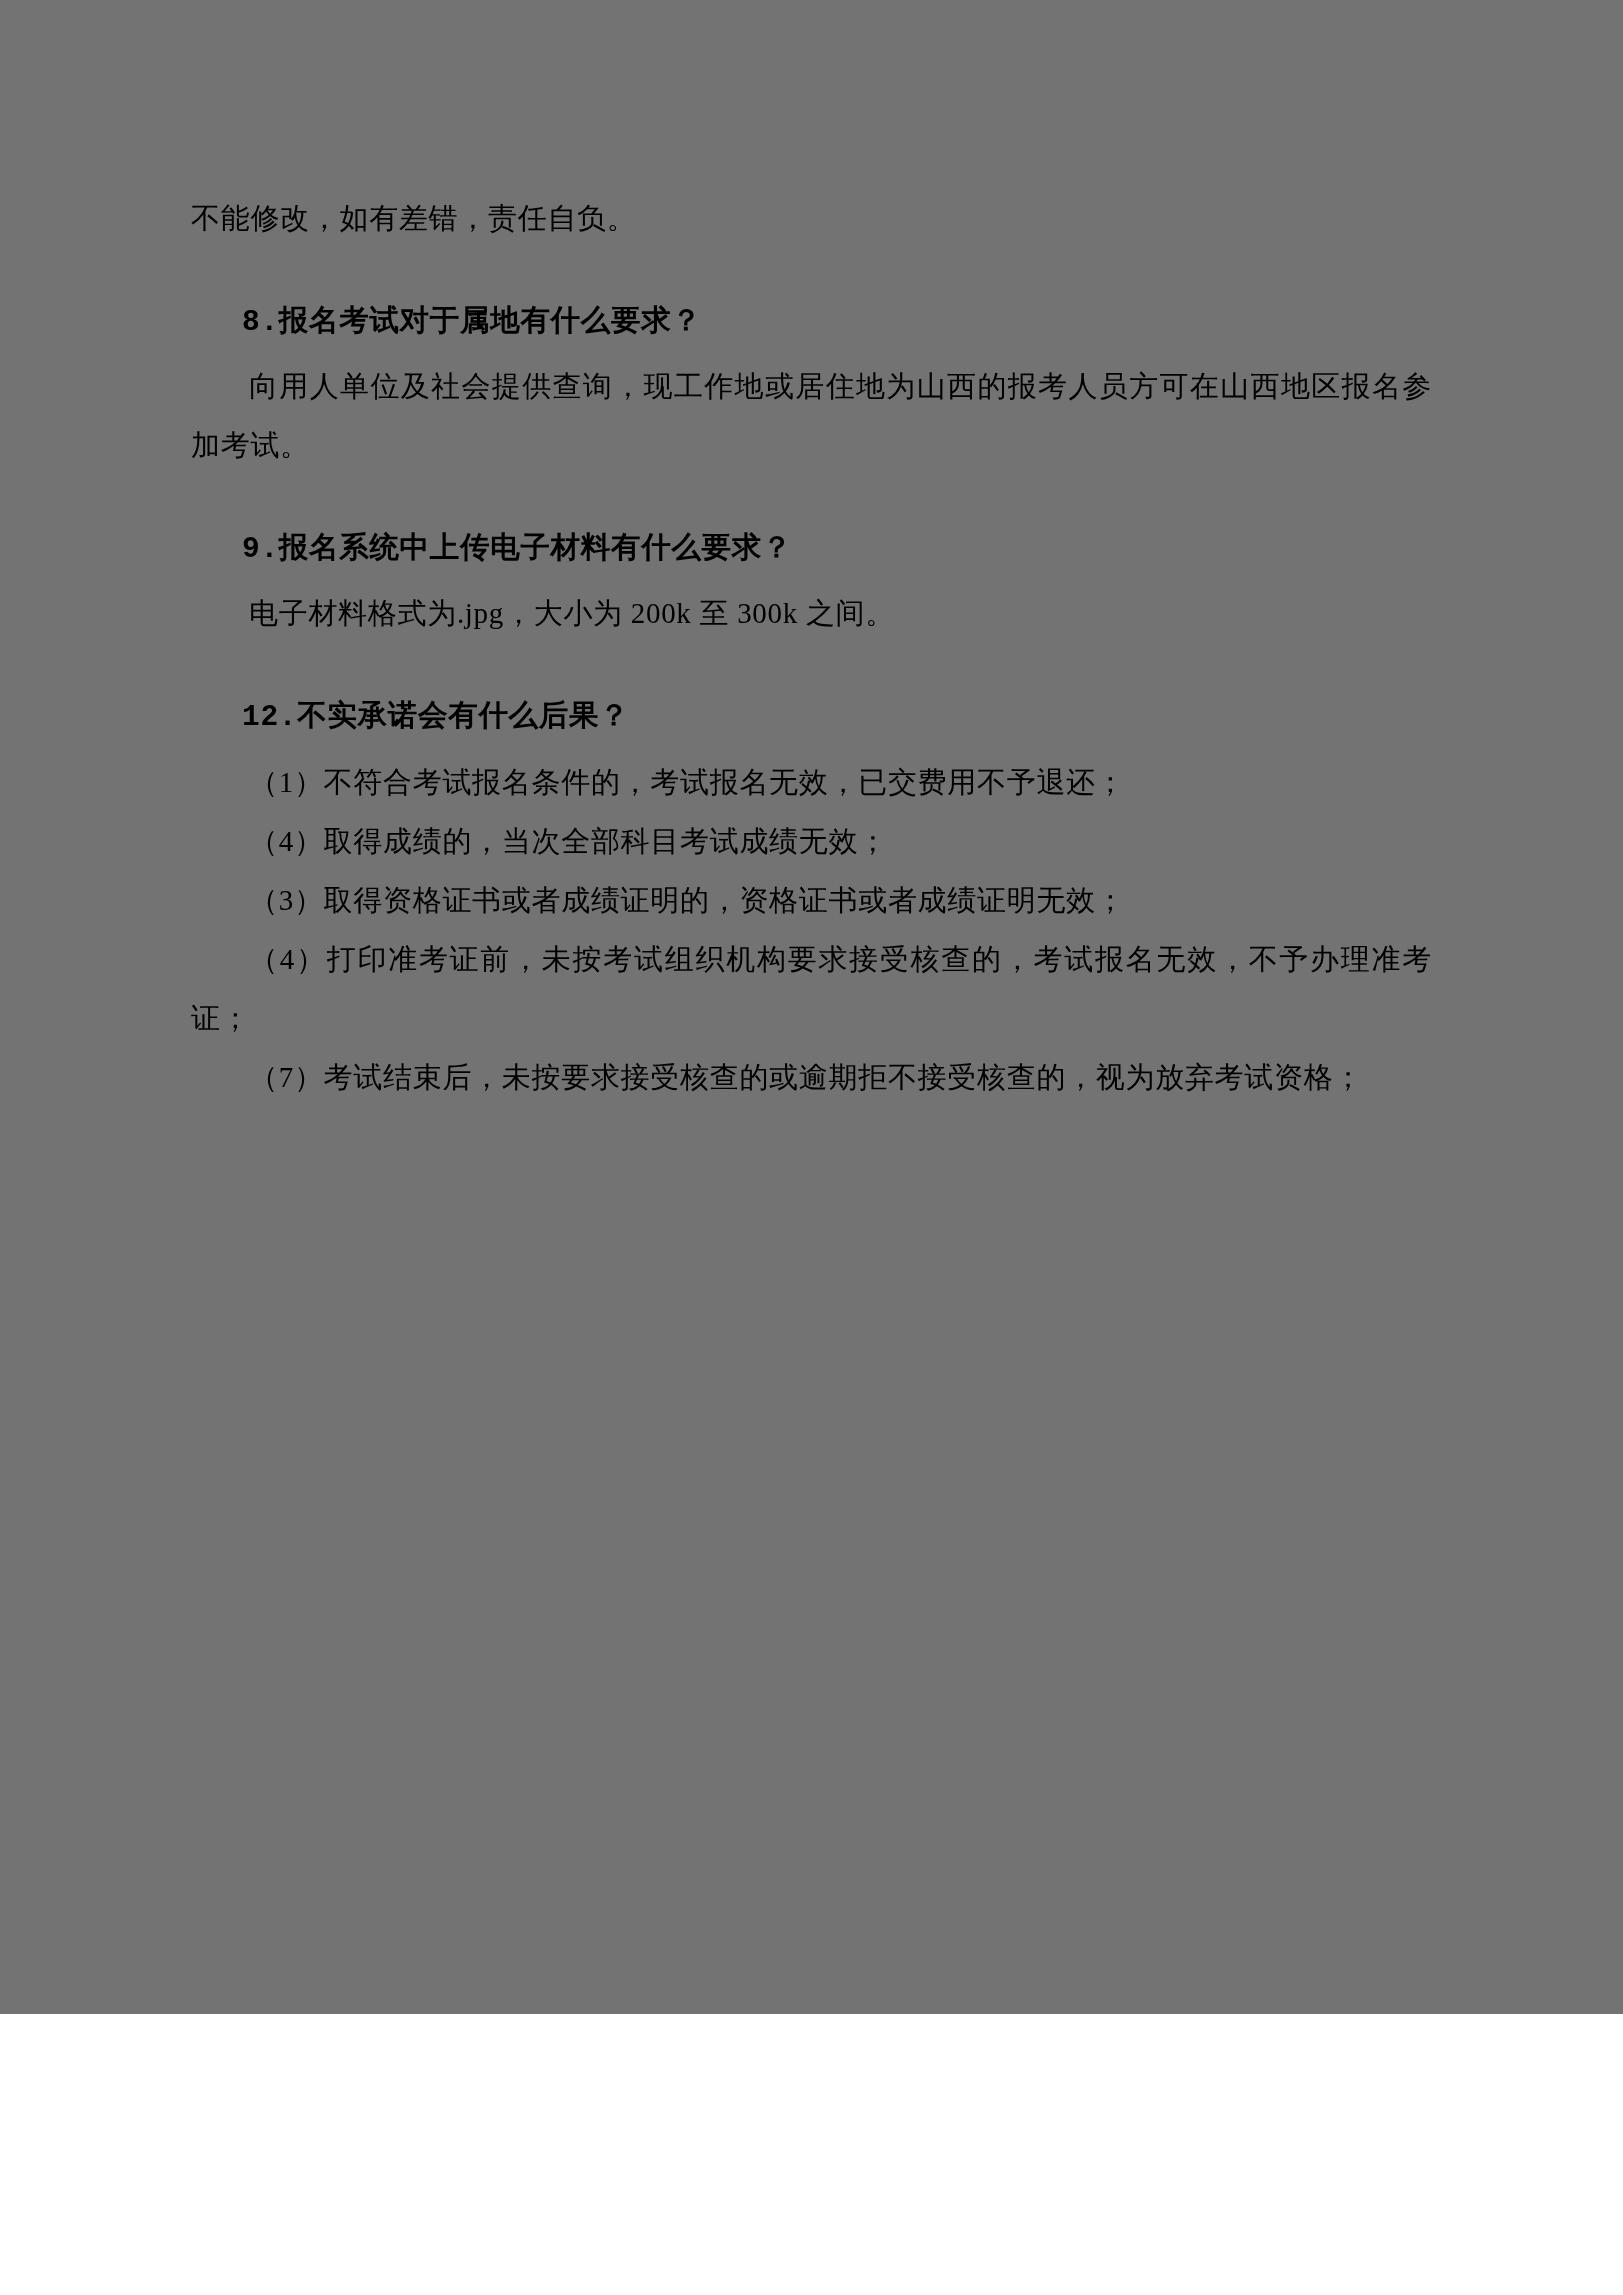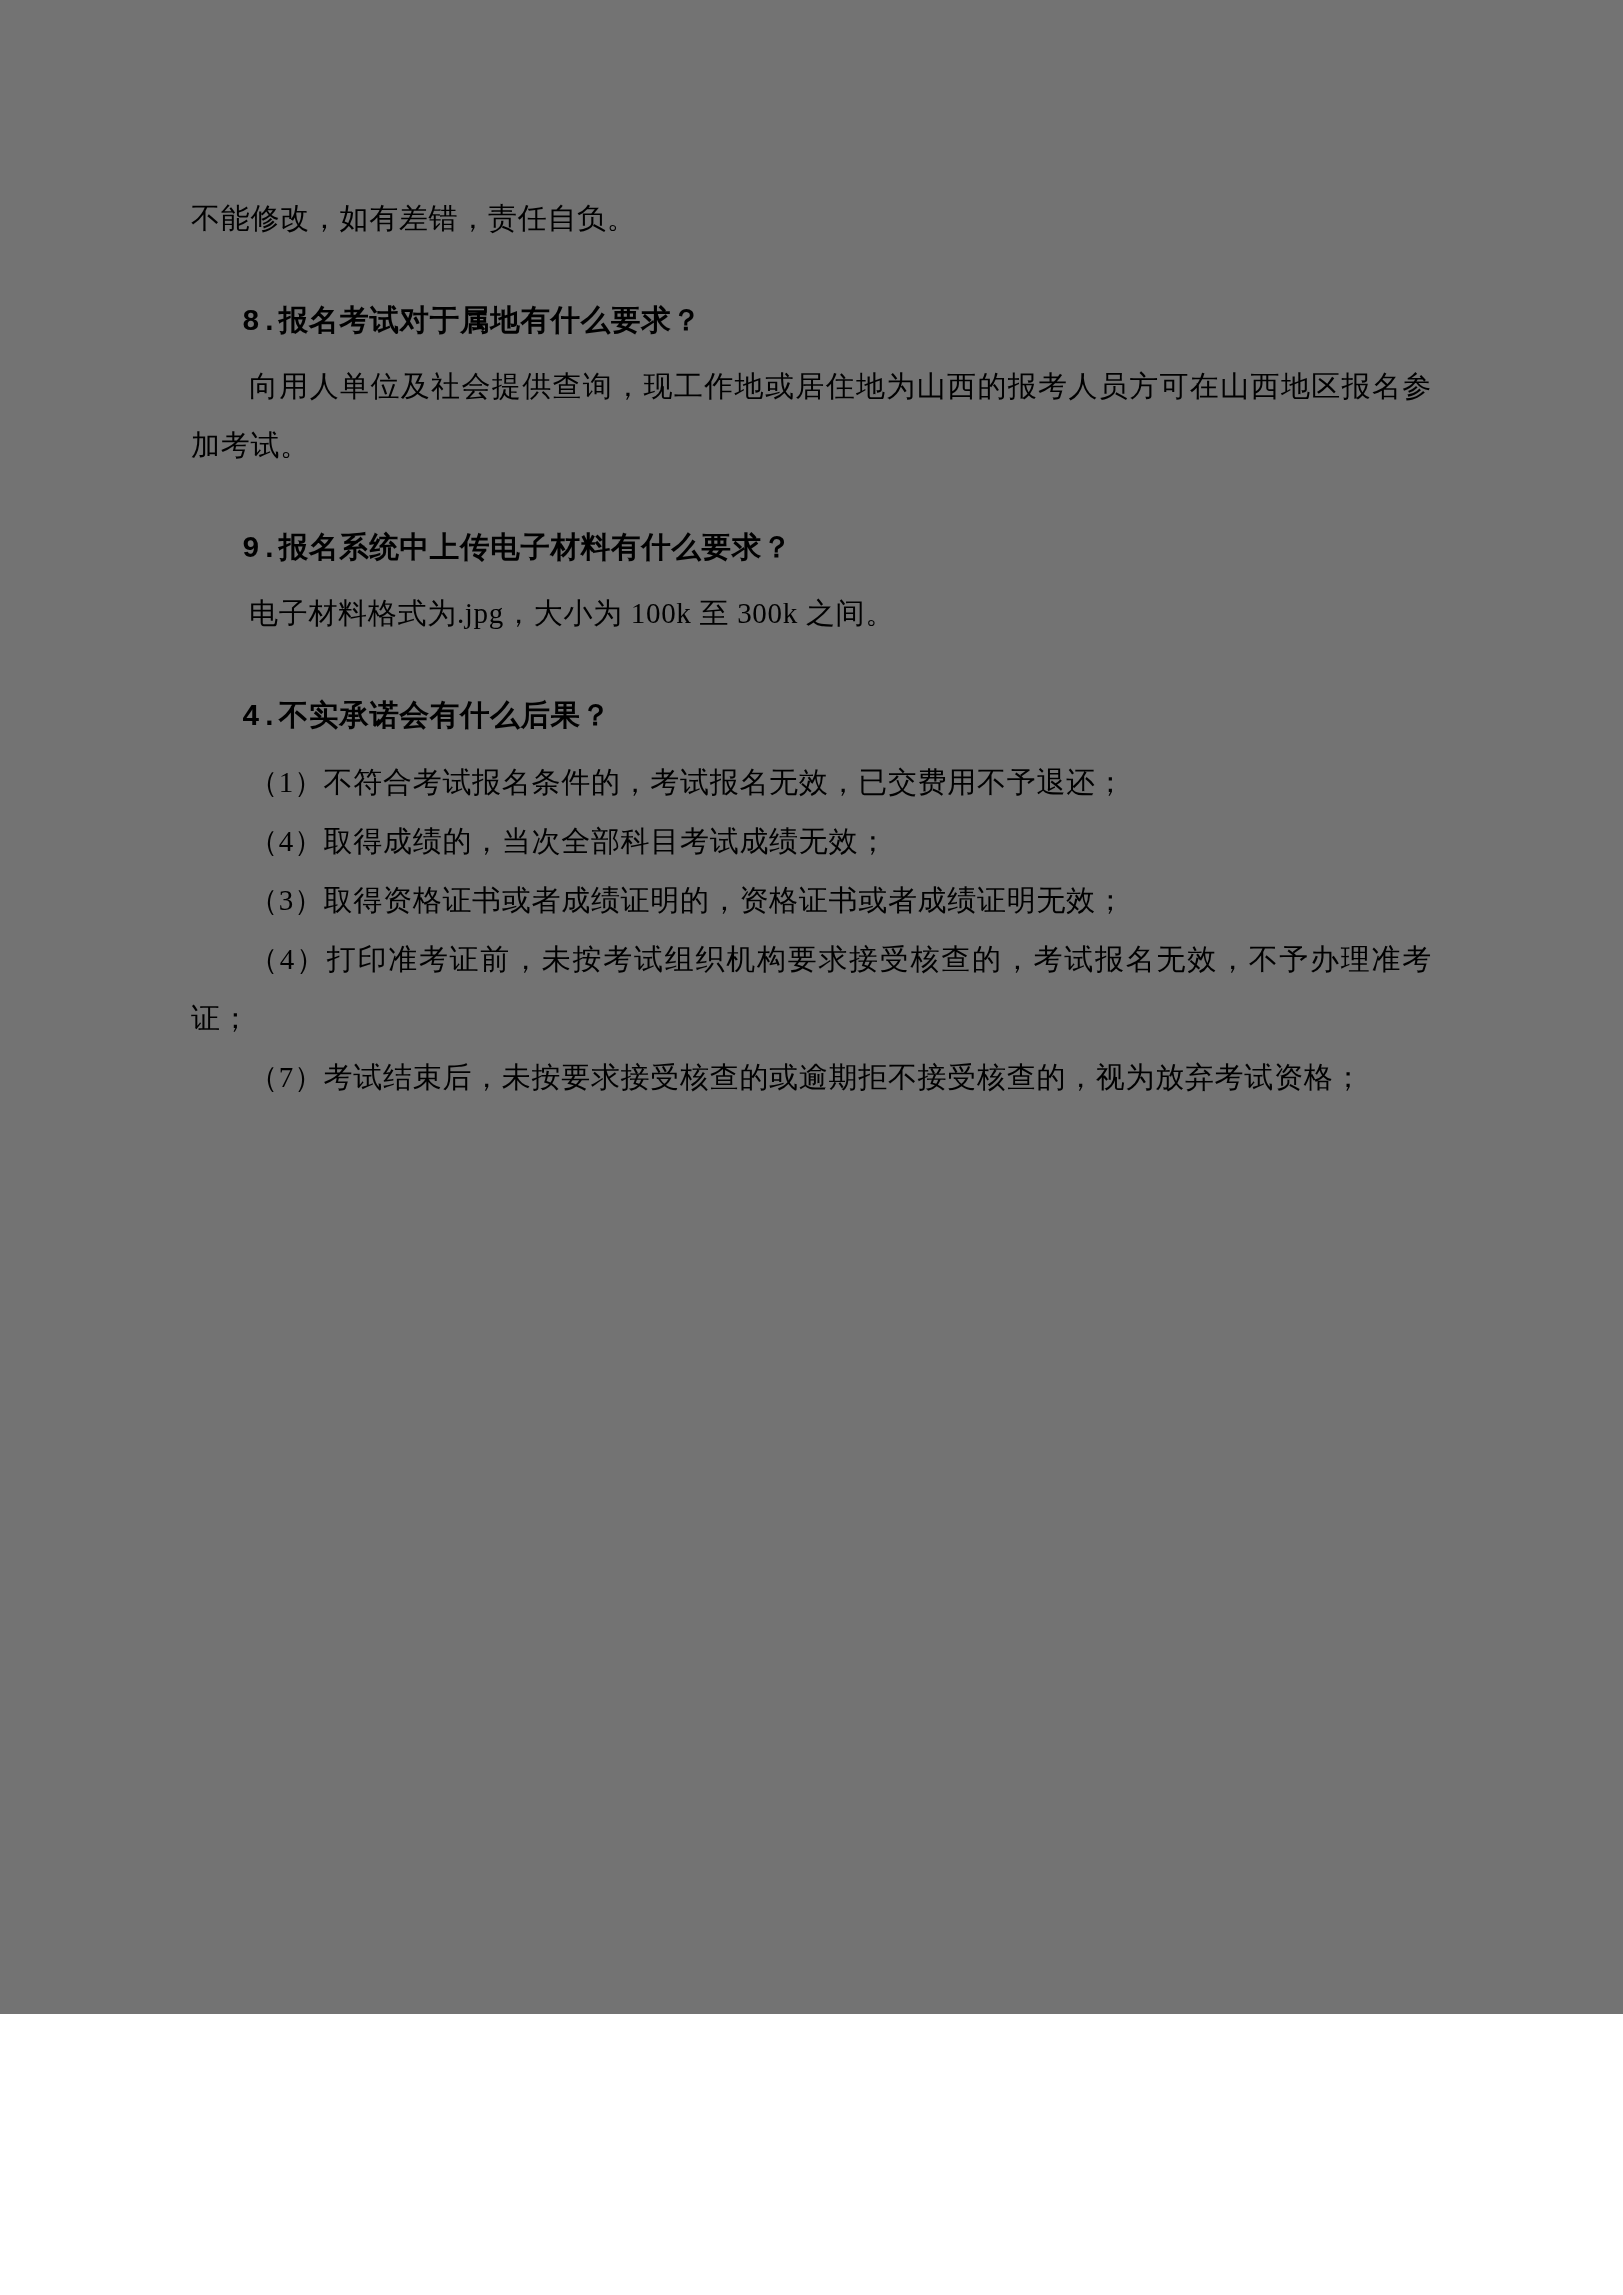--- a/index.html
+++ b/index.html
@@ -60,23 +60,23 @@
 
 <div class="page">
   <div class="content">
 
     <p class="body-text">不能修改，如有差错，责任自负。</p>
 
     <h2 class="section-heading">8.报名考试对于属地有什么要求？</h2>
     <p class="body-text indent gap-after-heading">向用人单位及社会提供查询，现工作地或居住地为山西的报考人员方可在山西地区报名参加考试。</p>
 
     <h2 class="section-heading">9.报名系统中上传电子材料有什么要求？</h2>
-    <p class="body-text indent gap-after-heading">电子材料格式为.jpg，大小为 100k 至 300k 之间。</p>
+    <p class="body-text indent gap-after-heading">电子材料格式为.jpg，大小为 200k 至 300k 之间。</p>
 
-    <h2 class="section-heading">4.不实承诺会有什么后果？</h2>
+    <h2 class="section-heading">12.不实承诺会有什么后果？</h2>
     <p class="body-text indent gap-after-heading">（1）不符合考试报名条件的，考试报名无效，已交费用不予退还；</p>
     <p class="body-text indent">（4）取得成绩的，当次全部科目考试成绩无效；</p>
     <p class="body-text indent">（3）取得资格证书或者成绩证明的，资格证书或者成绩证明无效；</p>
     <p class="body-text indent">（4）打印准考证前，未按考试组织机构要求接受核查的，考试报名无效，不予办理准考证；</p>
     <p class="body-text indent">（7）考试结束后，未按要求接受核查的或逾期拒不接受核查的，视为放弃考试资格；</p>
 
   </div>
 
   <div class="page-number">－ 7 －</div>
 </div>

